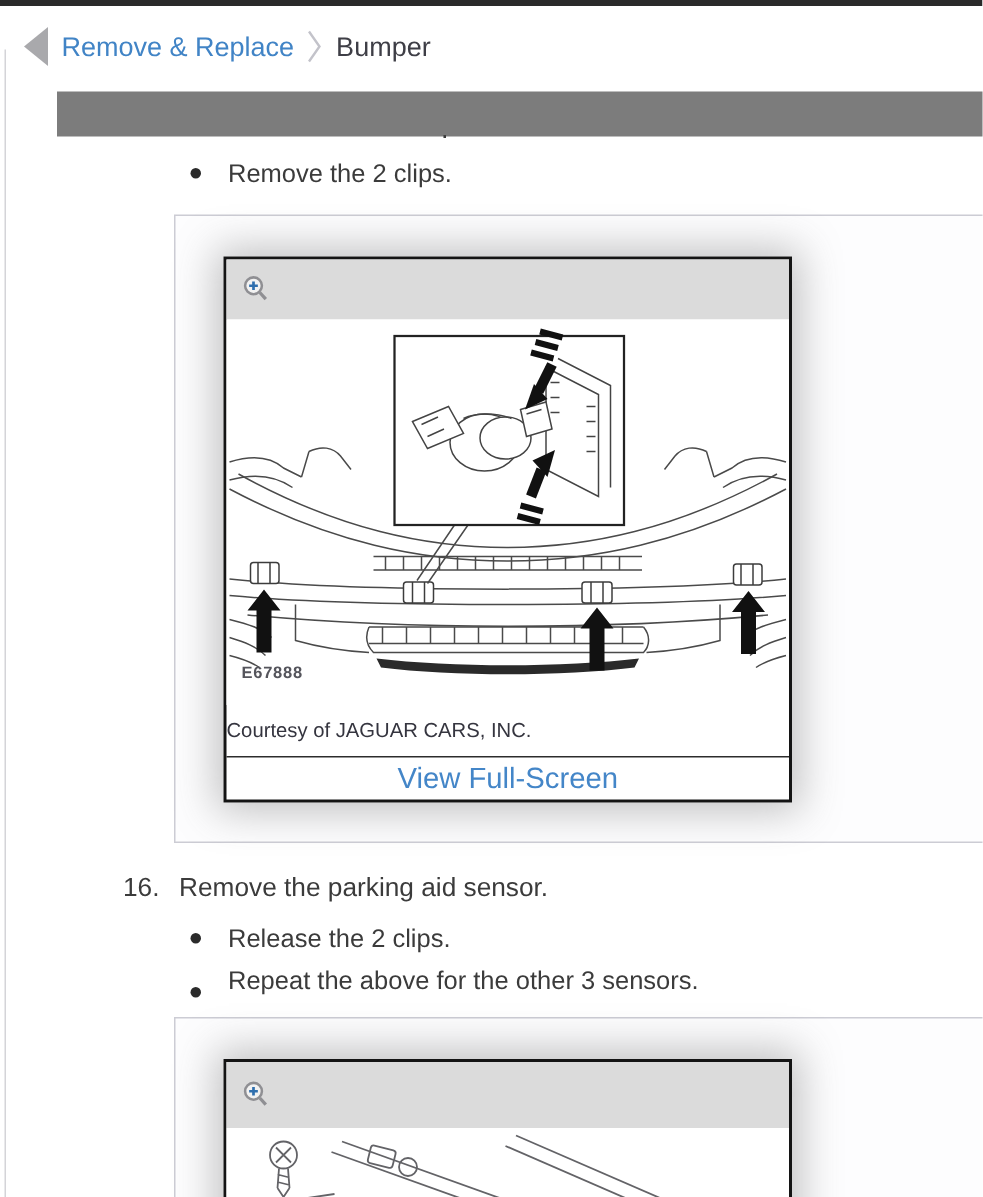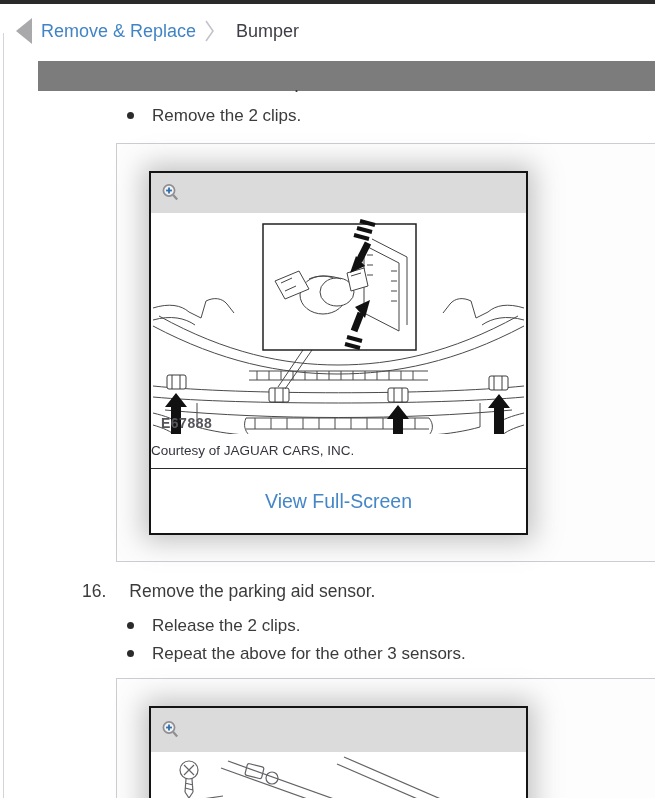--- a/index.html
+++ b/index.html
@@ -13,55 +13,55 @@
   .left-edge-line { position:absolute; left:3px; top:33px; width:1px; height:765px; background:#d4d4d8; }
 
   
   .breadcrumb { position:absolute; left:16px; top:16px; display:flex; align-items:center; gap:9px; height:30px; }
   .back-tri {
     width:0; height:0; cursor:pointer;
     border-right:16px solid #a9a9ac; border-top:13px solid transparent; border-bottom:13px solid transparent;
   }
   .crumb-link { font-size:18px; color:#4184c6; cursor:pointer; }
   .crumb-sep { display:flex; align-items:center; }
-  .crumb-current { font-size:18px; color:#3e3e46;margin-left:12px; }
+  .crumb-current { font-size:18px; color:#3e3e46; }
 
   
   .section-bar { position:absolute; left:38px; top:61px; width:620px; height:30px; background:#7c7c7c; }
 
   
   .remnant { position:absolute; left:294px; top:76px; font-size:18px; color:#3a3a3a; }
 
   
   .bullet-row { position:absolute; display:flex; gap:18px; align-items:flex-start; }
   .bullet-dot { width:7px; height:7px; border-radius:50%; background:#2b2b2b; margin-top:8px; flex:none; }
   .bullet-text { font-size:17px; line-height:23px; color:#3b3b3b; }
   .b1 { left:127px; top:104px; }
   .b2 { left:127px; top:614px; }
-  .b3 { left:127px; top:642px; }
-  .step-row { position:absolute; left:82px; top:580px; display:flex; gap:23px; font-size:17.5px; line-height:23px; color:#3b3b3b; }
+  .b3 { left:127px; top:642px;align-items:flex-end; }
+  .step-row { position:absolute; left:82px; top:580px; display:flex; gap:13px; font-size:17.5px; line-height:23px; color:#3b3b3b; }
 
   
   .fig-panel { position:absolute; left:116px; width:600px; background:#fdfdfe; border:1px solid #ccccd4; }
   .panel-1 { top:143px; height:419px; }
   .panel-2 { top:678px; height:160px; }
   .fig-box {
     position:absolute; left:32px; width:379px; background:#ffffff;
     border:2px solid #141414; box-shadow:0 0 26px 6px rgba(120,120,120,0.45);
     display:flex; flex-direction:column;
   }
   .box-1 { top:27px; height:364px; }
   .box-2 { top:27px; height:150px; }
   .fig-header { height:40px; background:#dbdbdb; flex:none; display:flex; align-items:center; padding-left:10px; }
   .box-2 .fig-header { height:44px; }
   .zoom-btn { width:20px; height:20px; cursor:pointer; }
   .fig-canvas { flex:1 1 auto; position:relative; background:#ffffff; overflow:hidden; }
-  .fig-code { position:absolute; left:10px; bottom:3px; font-size:14px; font-weight:bold; letter-spacing:0.5px; color:#55555c; }
+  .fig-code { position:absolute; left:10px; bottom:15px; font-size:11px; font-weight:bold; letter-spacing:0.5px; color:#55555c; }
   .fig-caption { flex:none; font-size:13.5px; color:#35353f; padding:9px 0 10px; }
-  .fig-link-row { flex:none; height:65px; border-top:1px solid #2c2c2c; display:flex; align-items:center; justify-content:center; }
+  .fig-link-row { flex:none; height:29px; border-top:1px solid #2c2c2c; display:flex; align-items:center; justify-content:center; }
   .fig-link { font-size:19.5px; color:#4486c8; cursor:pointer; }
 </style>
 </head>
 <body>
 
 <div class="top-edge"></div>
 <div class="left-edge-line"></div>
 
 <div class="breadcrumb">
   <div class="back-tri"></div>

